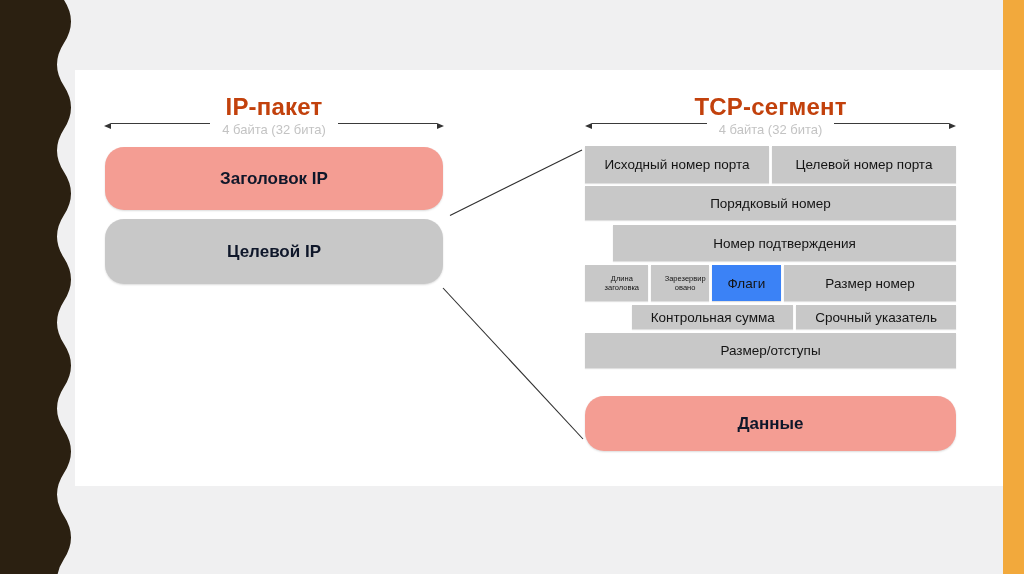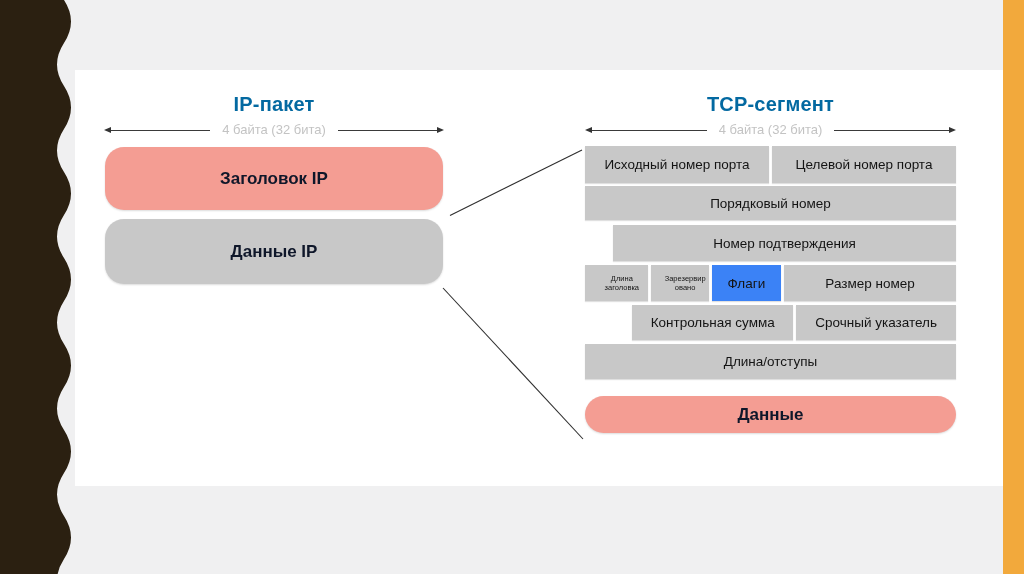--- a/index.html
+++ b/index.html
@@ -12,56 +12,56 @@
 
   .wave-left{position:absolute;left:0;top:0;width:80px;height:574px;}
   .bar-right{position:absolute;top:0;right:0;width:21px;height:574px;}
 
   .panel{position:absolute;left:75px;top:70px;width:928px;height:416px;background:#ffffff;}
 
   .connectors{position:absolute;left:0;top:0;width:1024px;height:574px;pointer-events:none;}
 
   .diagram-title{
     position:absolute;text-align:center;
-    font-size:20px;font-weight:600;letter-spacing:.2px;color:#0369a1;
+    font-size:24px;font-weight:600;letter-spacing:.2px;color:#c2410c;
   }
   .ip-title{left:105px;top:93px;width:338px;}
   .tcp-title{left:585px;top:93px;width:371px;}
 
-  .arrow{position:absolute;height:14px;display:flex;align-items:center;}
+  .arrow{position:absolute;height:14px;display:flex;}
   .ip-arrow{left:104px;top:123px;width:340px;}
   .tcp-arrow{left:585px;top:123px;width:371px;}
   .arrow .head-l{width:0;height:0;border-top:3.5px solid transparent;border-bottom:3.5px solid transparent;border-right:7px solid #333;}
   .arrow .head-r{width:0;height:0;border-top:3.5px solid transparent;border-bottom:3.5px solid transparent;border-left:7px solid #333;}
   .arrow .shaft{flex:1;height:1px;background:#3a3a3a;}
   .arrow .alabel{padding:0 12px;font-size:13px;color:#c3c3c3;white-space:nowrap;transform:translateY(-1px);}
 
   .block{
     position:absolute;display:flex;align-items:center;justify-content:center;
     font-weight:700;color:#0f172a;box-shadow:0 1px 2px rgba(0,0,0,.14);border-radius:19px;
   }
   .ip-header{left:105px;top:147px;width:338px;height:63px;font-size:17px;}
   .ip-data{left:105px;top:219px;width:338px;height:65px;font-size:17px;}
-  .tcp-data{left:585px;top:396px;width:371px;height:37px;font-size:17px;}
+  .tcp-data{left:585px;top:396px;width:371px;height:55px;font-size:17px;}
 
   .tcp-table{position:absolute;left:585px;top:146px;width:371px;display:flex;flex-direction:column;}
   .trow{display:flex;}
   .cell{
     display:flex;align-items:center;justify-content:center;text-align:center;
     font-size:13.5px;font-weight:500;color:#141414;
     box-shadow:0 1px 1px rgba(0,0,0,.12);
   }
   .cell.small{font-size:7.5px;line-height:1.25;font-weight:400;padding-left:11px;}
   .prewrap{white-space:pre-line;}
   .g3{width:3px;flex:0 0 3px;}
   .r1{height:37px;margin-bottom:3px;}
   .r2{height:34px;margin-bottom:5px;}
   .r3{height:36px;margin-bottom:4px;padding-left:28px;}
   .r4{height:36px;margin-bottom:4px;}
-  .r5{height:35px;margin-bottom:4px;padding-left:47px;}
+  .r5{height:24px;margin-bottom:4px;padding-left:47px;}
   .r6{height:35px;}
   .w184{width:184px;} .w183{width:183px;} .w185{width:185px;}
   .w55{width:55px;} .w50{width:50px;} .w74{width:74px;}
   .wfull{width:371px;}
 </style>
 </head>
 <body>
 
 <div class="stage">
 
@@ -90,21 +90,21 @@
 
   <div class="arrow ip-arrow">
     <span class="head-l"></span>
     <span class="shaft"></span>
     <span class="alabel">4 байта (32 бита)</span>
     <span class="shaft"></span>
     <span class="head-r"></span>
   </div>
 
   <div class="block ip-header" style="background: rgb(244, 157, 147);">Заголовок IP</div>
-  <div class="block ip-data" style="background: rgb(200, 200, 200);">Данные IP</div>
+  <div class="block ip-data" style="background: rgb(200, 200, 200);">Целевой IP</div>
 
   <div class="diagram-title tcp-title">TCP-сегмент</div>
 
   <div class="arrow tcp-arrow">
     <span class="head-l"></span>
     <span class="shaft"></span>
     <span class="alabel">4 байта (32 бита)</span>
     <span class="shaft"></span>
     <span class="head-r"></span>
   </div>
@@ -130,19 +130,19 @@
       <div class="cell w74" style="background: #3b82f6;">Флаги</div>
       <div class="g3"></div>
       <div class="cell w183" style="background: rgb(200, 200, 200);">Размер номер</div>
     </div>
     <div class="trow r5">
       <div class="cell w185" style="background: rgb(200, 200, 200);">Контрольная сумма</div>
       <div class="g3"></div>
       <div class="cell w183" style="background: rgb(200, 200, 200);">Срочный указатель</div>
     </div>
     <div class="trow r6">
-      <div class="cell wfull" style="background: rgb(200, 200, 200);">Длина/отступы</div>
+      <div class="cell wfull" style="background: rgb(200, 200, 200);">Размер/отступы</div>
     </div>
   </div>
 
   <div class="block tcp-data" style="background: rgb(244, 157, 147);">Данные</div>
 
 </div>
 
 </body></html>

